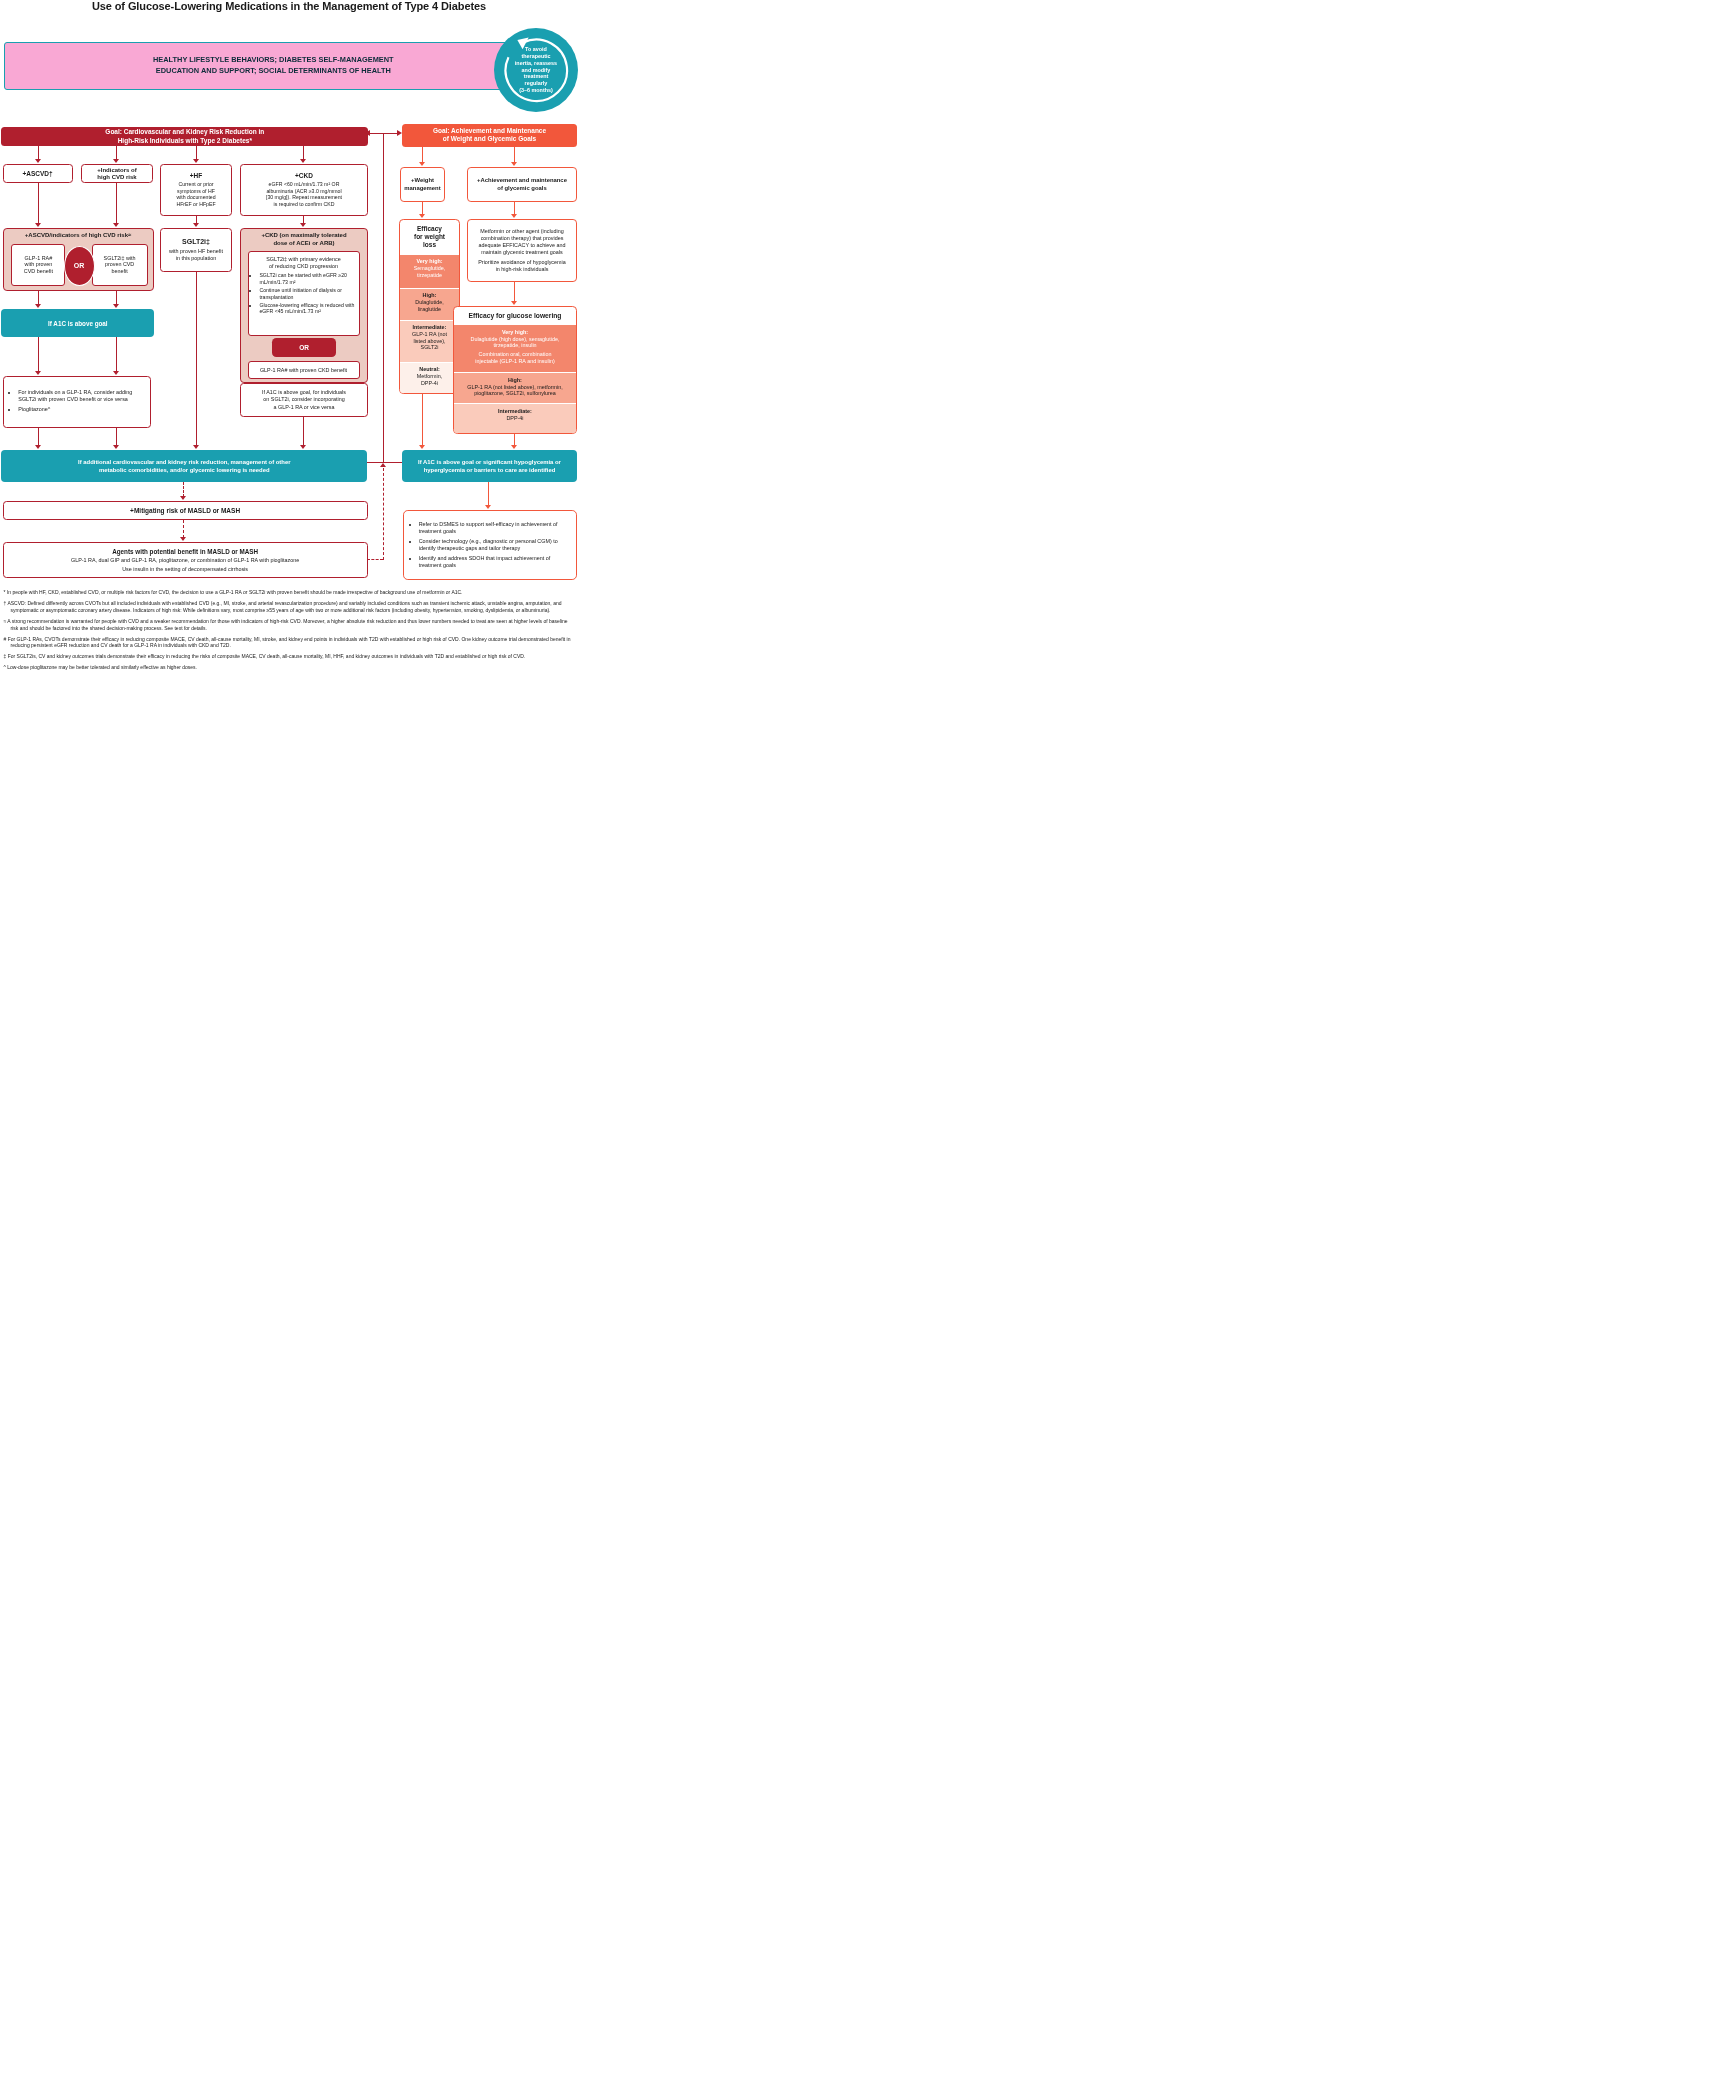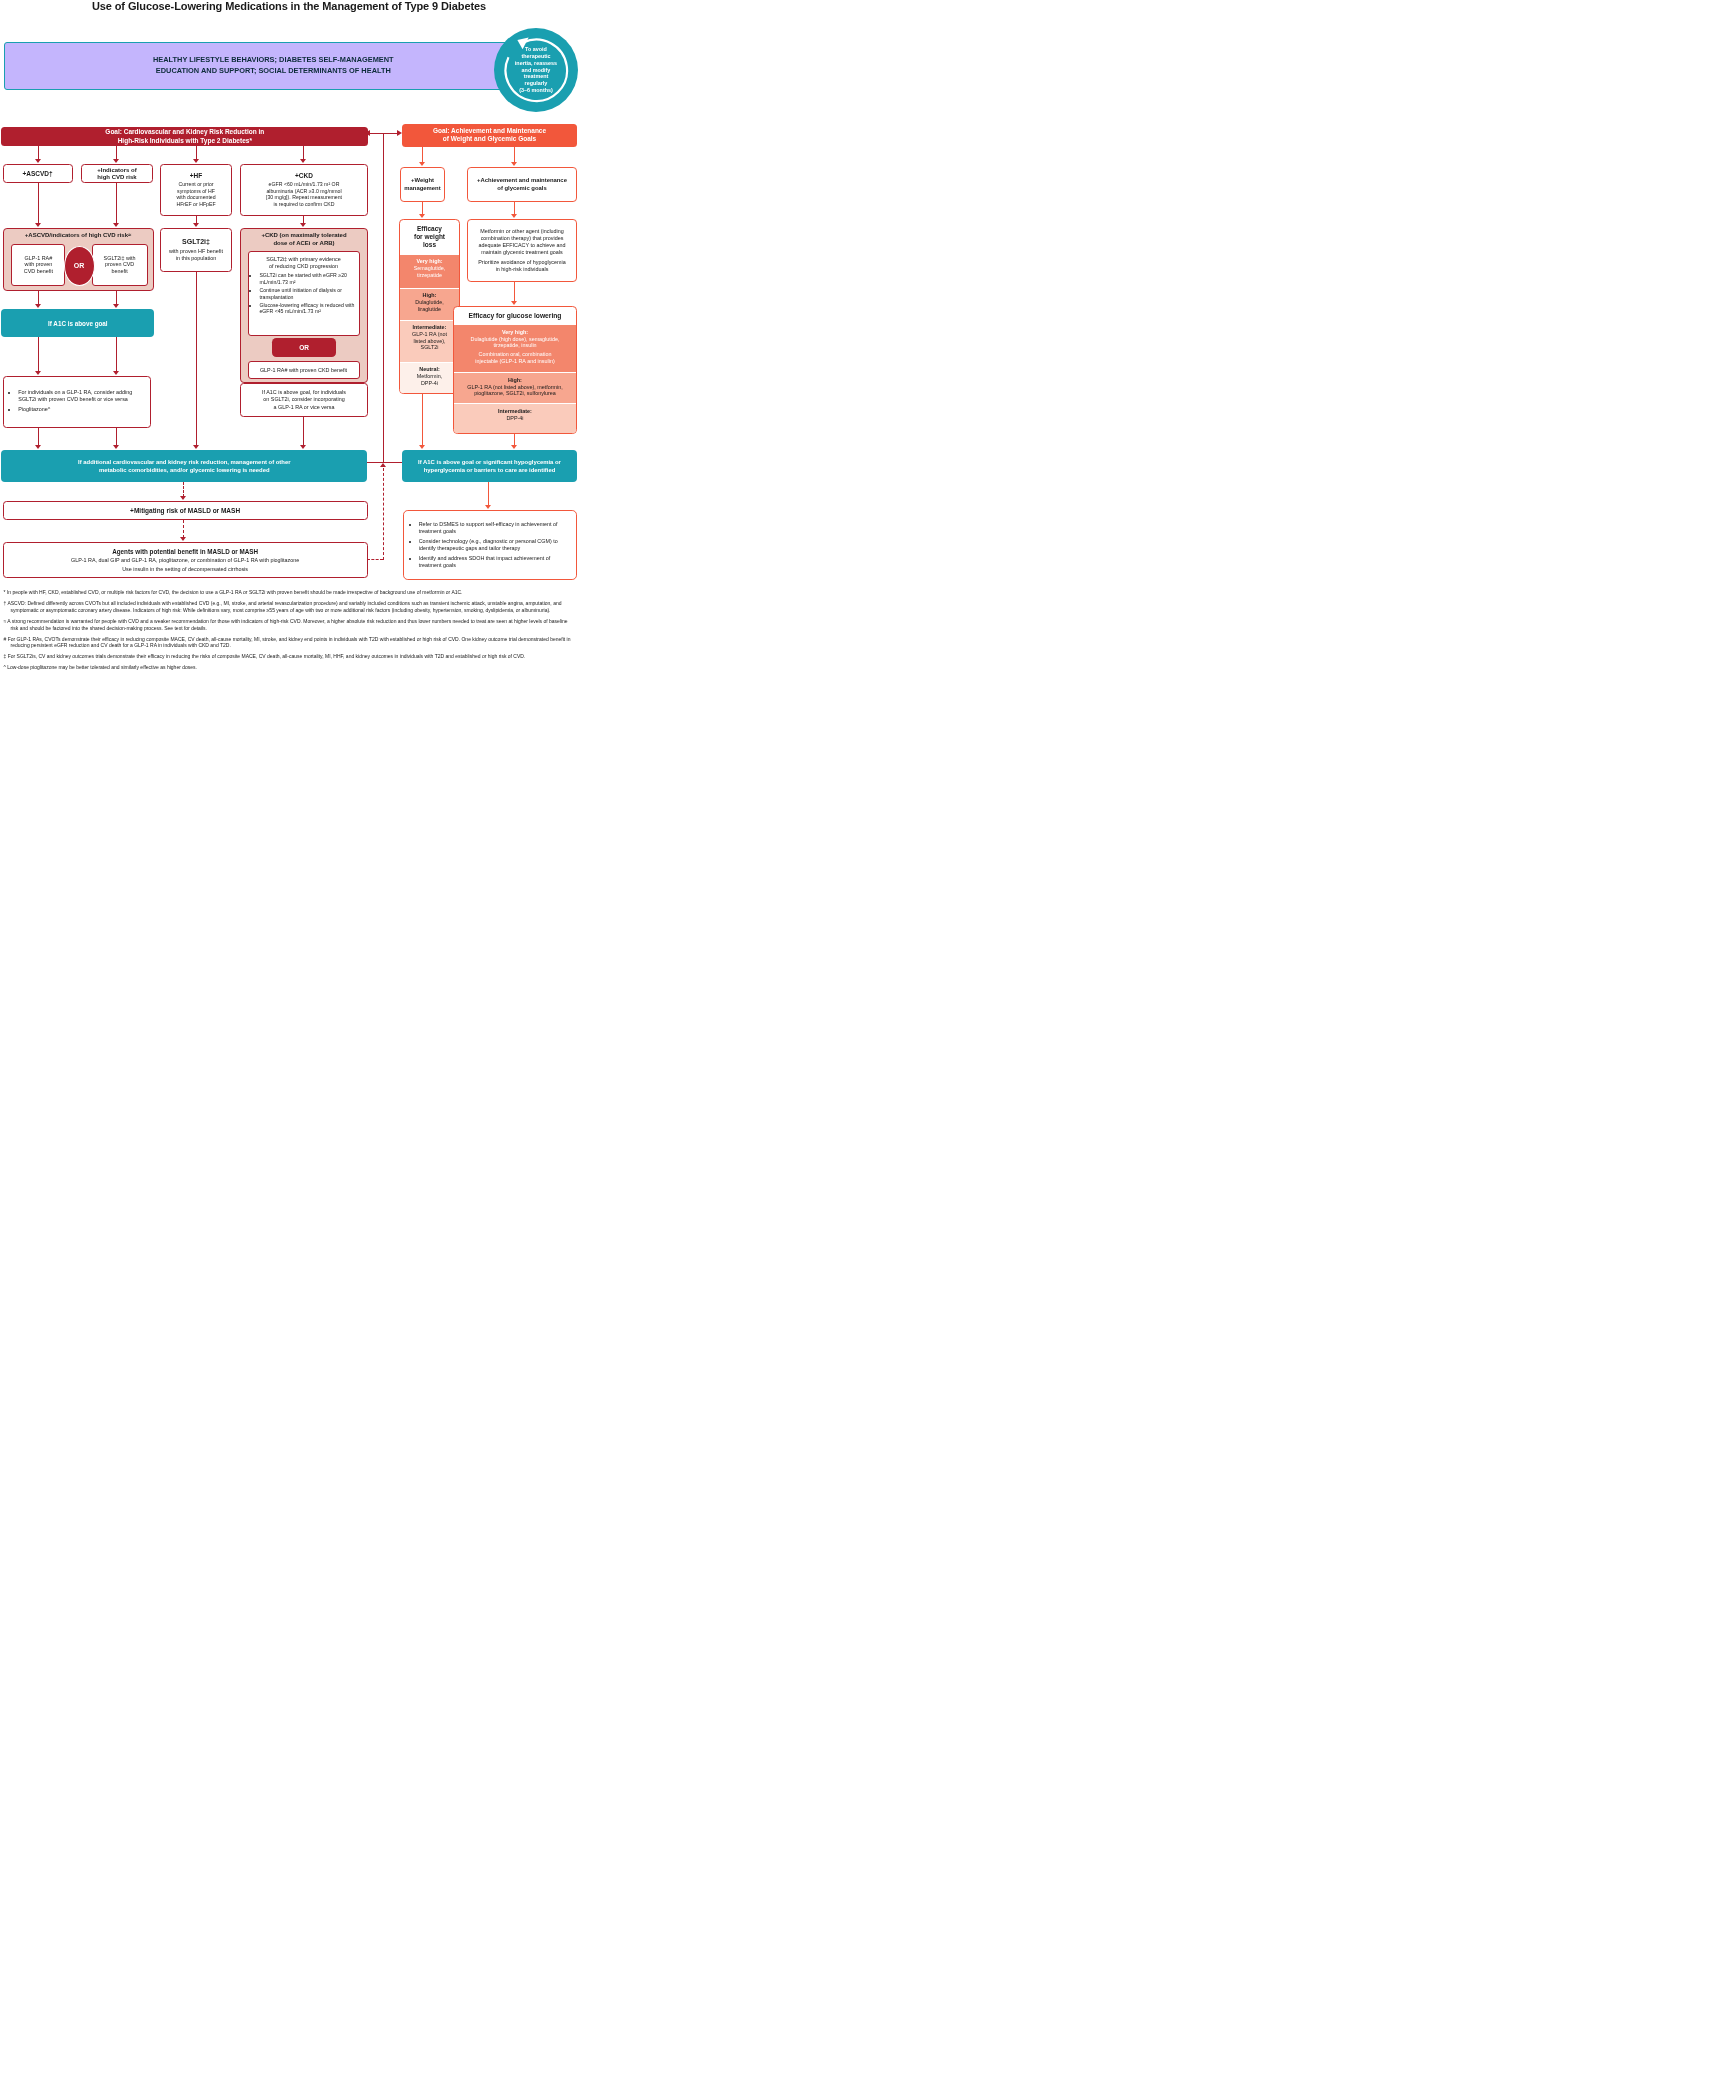--- a/index.html
+++ b/index.html
@@ -28,23 +28,23 @@
   .seclabel{font-weight:bold;display:block}
   .wsec{border-top:1.3px solid #fff;box-sizing:border-box;padding:3px 1.7px;text-align:center;font-size:5.4px;line-height:1.25}
   .gsec{border-top:1.3px solid #fff;box-sizing:border-box;padding:3.5px 3.5px;text-align:center;font-size:5.4px;line-height:1.25}
   .fnote{padding-left:7px;text-indent:-7px;font-size:5px;line-height:1.35;margin-bottom:4.3px}
 </style>
 </head>
 <body>
 
 <div id="canvas">
 
-  <div class="abs" style="left:0;top:6;width:578px;text-align:center;font-size:11px;font-weight:bold;letter-spacing:-0.1px">Use of Glucose-Lowering Medications in the Management of Type 9 Diabetes</div>
-
-  <div class="abs cen" style="left:4.3px;top:42px;width:536px;height:46px;background:#c4b5fd;border:1.7px solid #1A9FB0;border-radius:3px">
+  <div class="abs" style="left:0;top:6;width:578px;text-align:center;font-size:11px;font-weight:bold;letter-spacing:-0.1px">Use of Glucose-Lowering Medications in the Management of Type 4 Diabetes</div>
+
+  <div class="abs cen" style="left:4.3px;top:42px;width:536px;height:46px;background:#f9a8d4;border:1.7px solid #1A9FB0;border-radius:3px">
     <div style="font-size:7.4px;font-weight:bold;color:#0D2C3A;line-height:1.45">
       <div>HEALTHY LIFESTYLE BEHAVIORS; DIABETES SELF-MANAGEMENT</div>
       <div>EDUCATION AND SUPPORT; SOCIAL DETERMINANTS OF HEALTH</div>
     </div>
   </div>
 
   <div class="abs" style="left:494px;top:28px;width:84px;height:84px;background:#1A9FB0;border-radius:50%;z-index:5">
     <svg width="84" height="84" viewBox="0 0 194 194" style="position:absolute;left:0;top:0">
       <path d="M 67.5 33.5 A 71 71 0 1 1 33.5 67.5" fill="none" stroke="#ffffff" stroke-width="5"></path>
       <polygon points="80,22 54,28 66,49" fill="#ffffff"></polygon>

